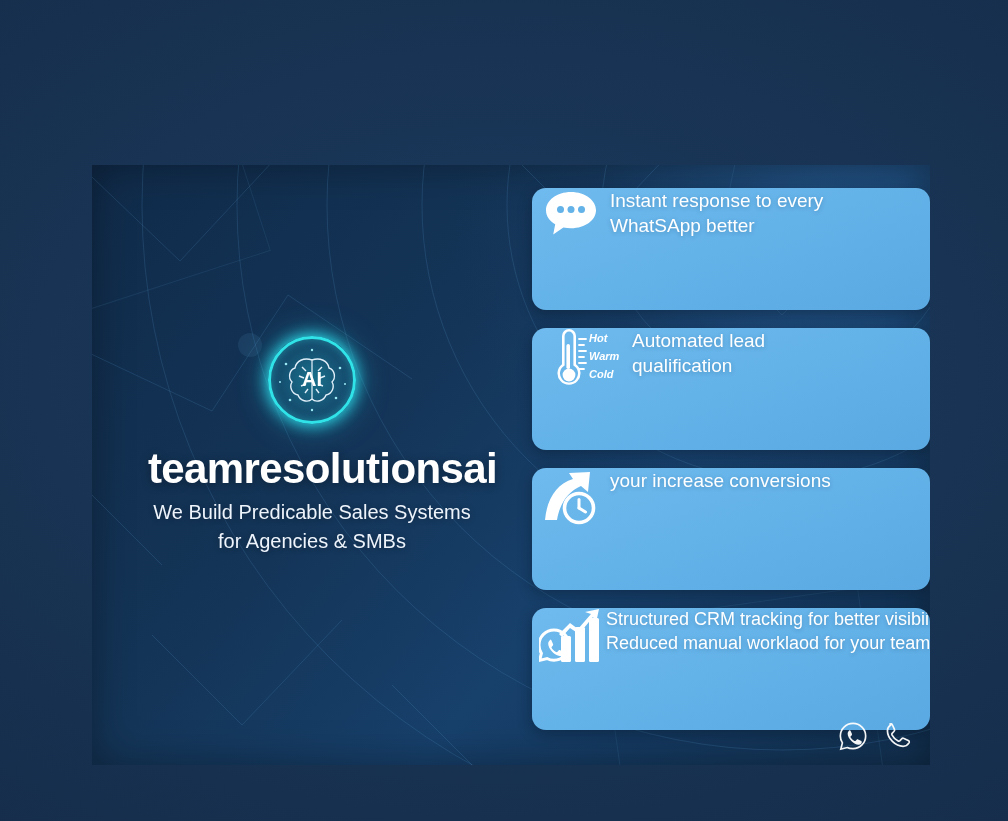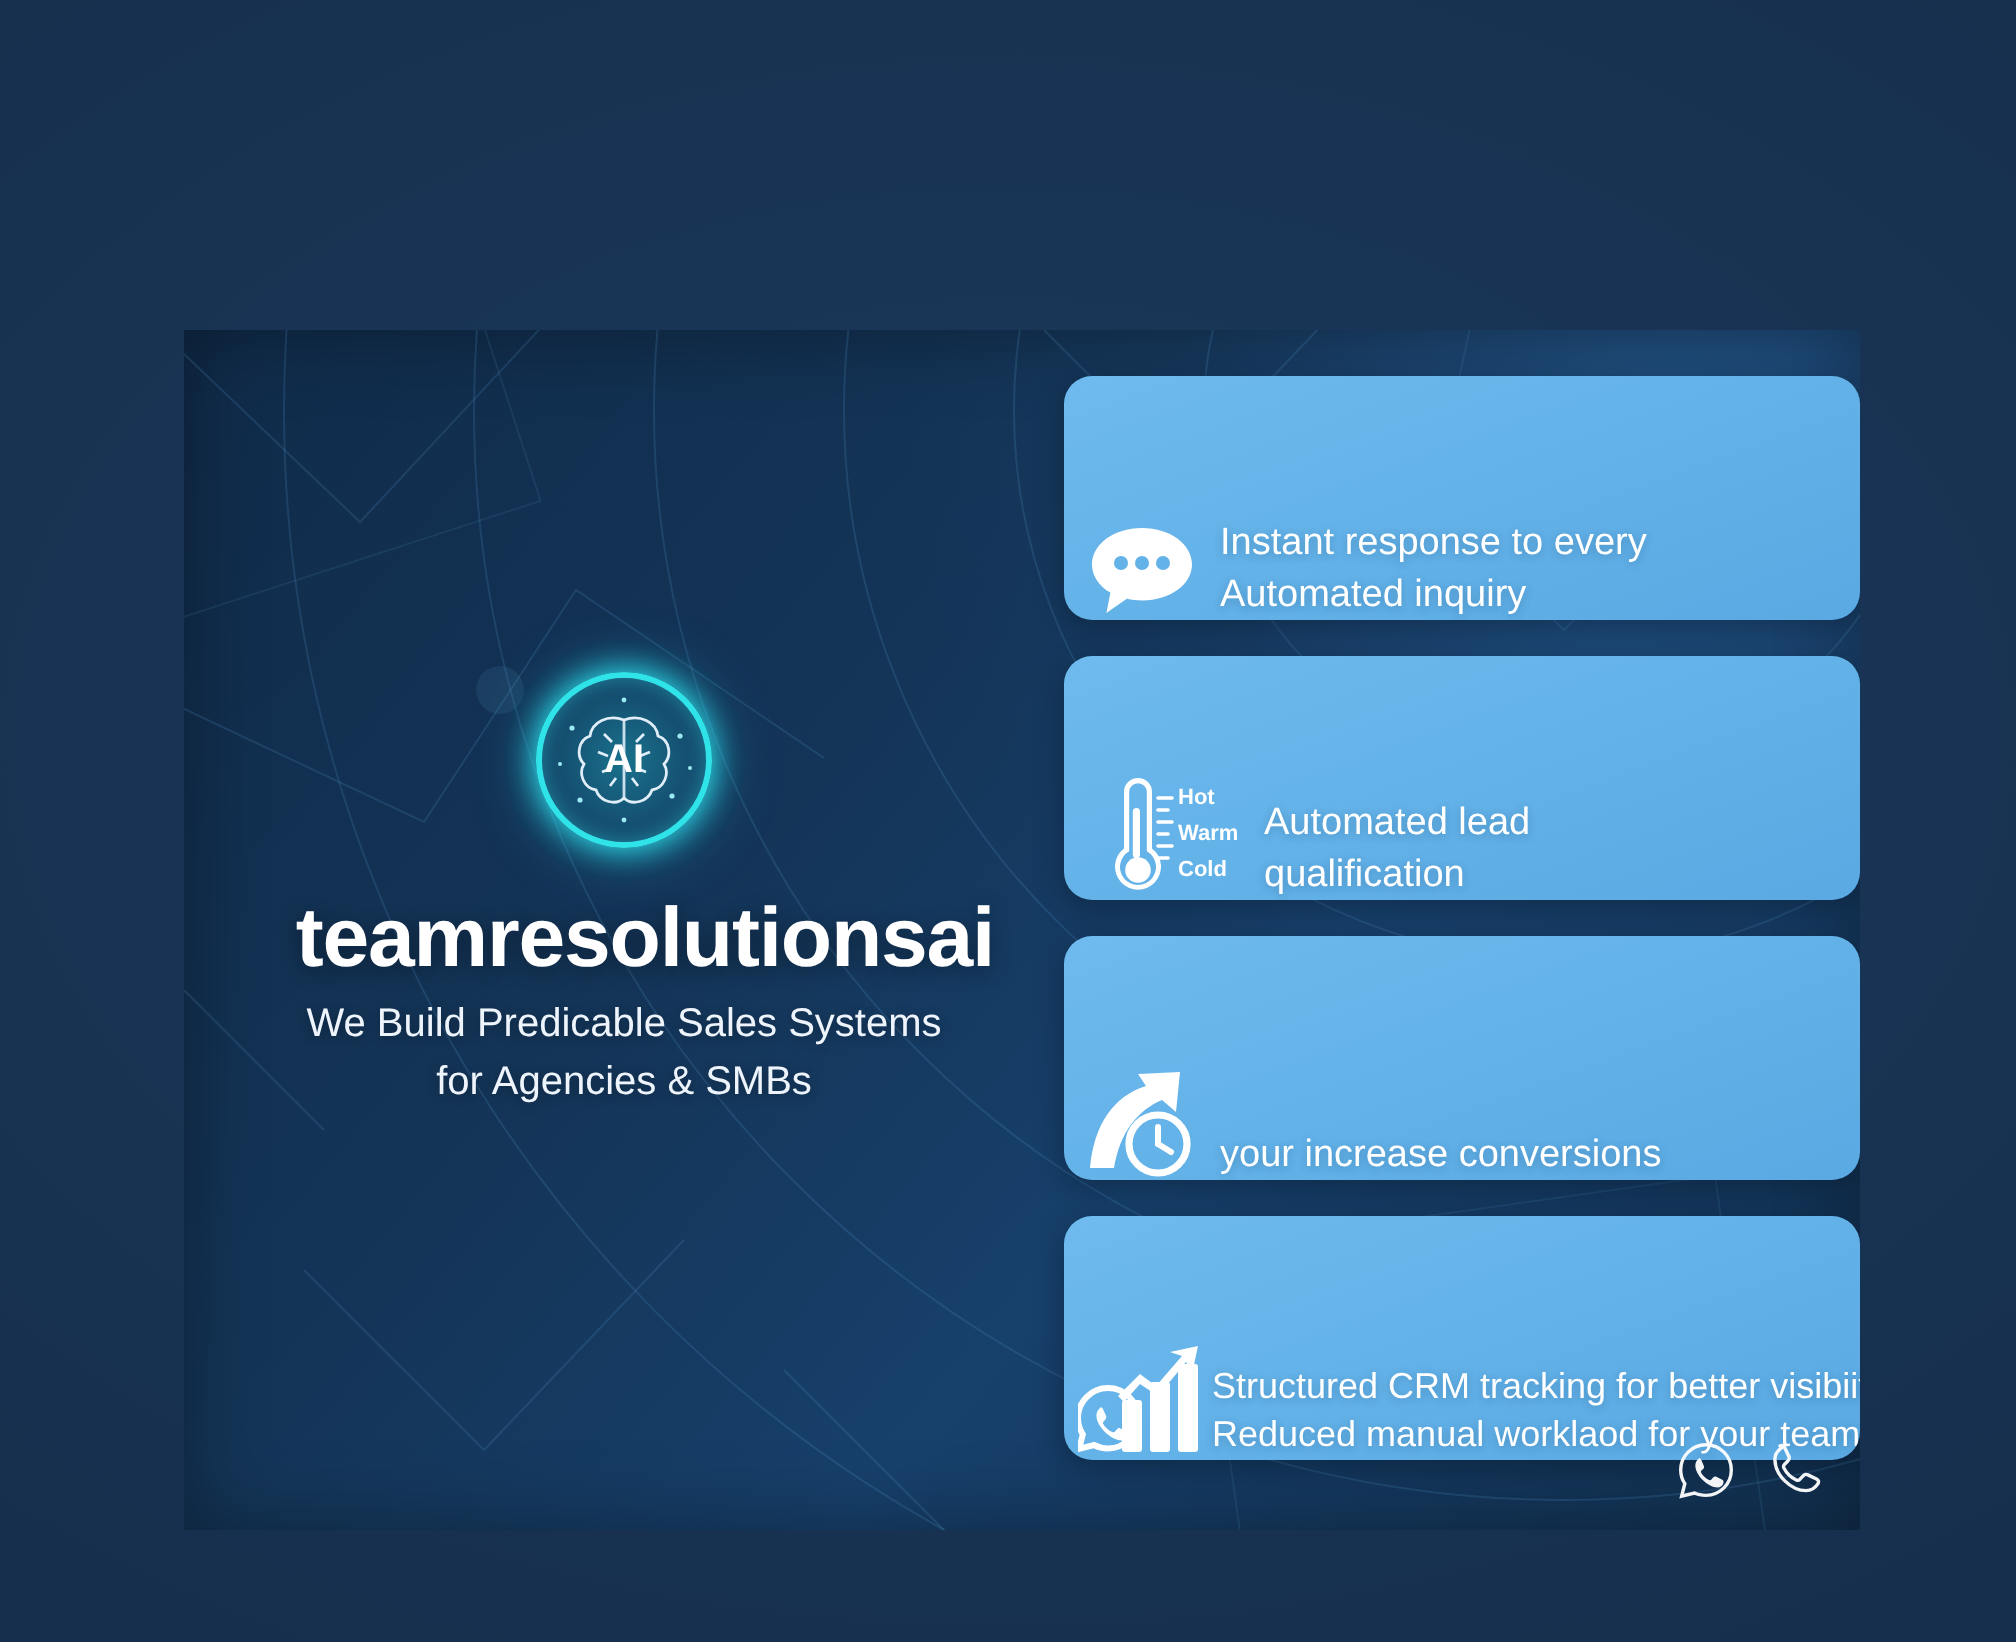--- a/index.html
+++ b/index.html
@@ -112,31 +112,32 @@
 
   .card {
     position: relative;
     width: 398px;
     height: 122px;
     margin-bottom: 18px;
     border-radius: 14px;
     background: linear-gradient(160deg, #6fbaee 0%, #63b2e8 48%, #5aa9e2 100%);
     box-shadow: 0 4px 14px rgba(4,18,34,0.38);
     display: flex;
-    align-items: flex-end;
+    align-items: flex-start;
     overflow: hidden;
   }
 
   .card-icon {
     flex: 0 0 auto;
     width: 78px;
     display: flex;
     align-items: center;
     justify-content: center;
     color: #ffffff;
+    font-style: italic;
   }
 
   .card-text {
     flex: 1 1 auto;
     color: #ffffff;
     font-size: 19px;
     line-height: 1.33;
     text-shadow: 0 1px 4px rgba(20,60,100,0.28);
     white-space: nowrap;
   }
@@ -236,21 +237,21 @@
         <div class="card-icon">
           <svg width="56" height="50" viewBox="0 0 56 50">
             <path d="M28 4 C13.6 4 3 12.4 3 22.2 C3 28 6.6 33.1 12.2 36.3 L10.2 46.5 L20.4 39.4 C22.8 39.9 25.3 40.2 28 40.2 C42.4 40.2 53 31.9 53 22.2 C53 12.4 42.4 4 28 4 Z" fill="#ffffff"></path>
             <circle cx="17.5" cy="21.5" r="3.5" fill="#63b2e8"></circle>
             <circle cx="28" cy="21.5" r="3.5" fill="#63b2e8"></circle>
             <circle cx="38.5" cy="21.5" r="3.5" fill="#63b2e8"></circle>
           </svg>
         </div>
         <div class="card-text">
           <div>Instant response to every</div>
-          <div>Automated inquiry</div>
+          <div>WhatSApp better</div>
         </div>
       </div>
 
       <div class="card">
         <div class="card-icon" style="width:100px;">
           <svg width="76" height="62" viewBox="0 0 76 62">
             <g fill="#ffffff">
               <path d="M18 8 a7 7 0 0 1 14 0 v28.2 a11.5 11.5 0 1 1 -14 0 Z M20.6 8 v29.6 a9 9 0 1 0 8.8 0 V8 a4.4 4.4 0 0 0 -8.8 0 Z"></path>
               <rect x="22.4" y="16" width="3.6" height="25" rx="1.8"></rect>
               <circle cx="25" cy="47" r="6.4"></circle>

